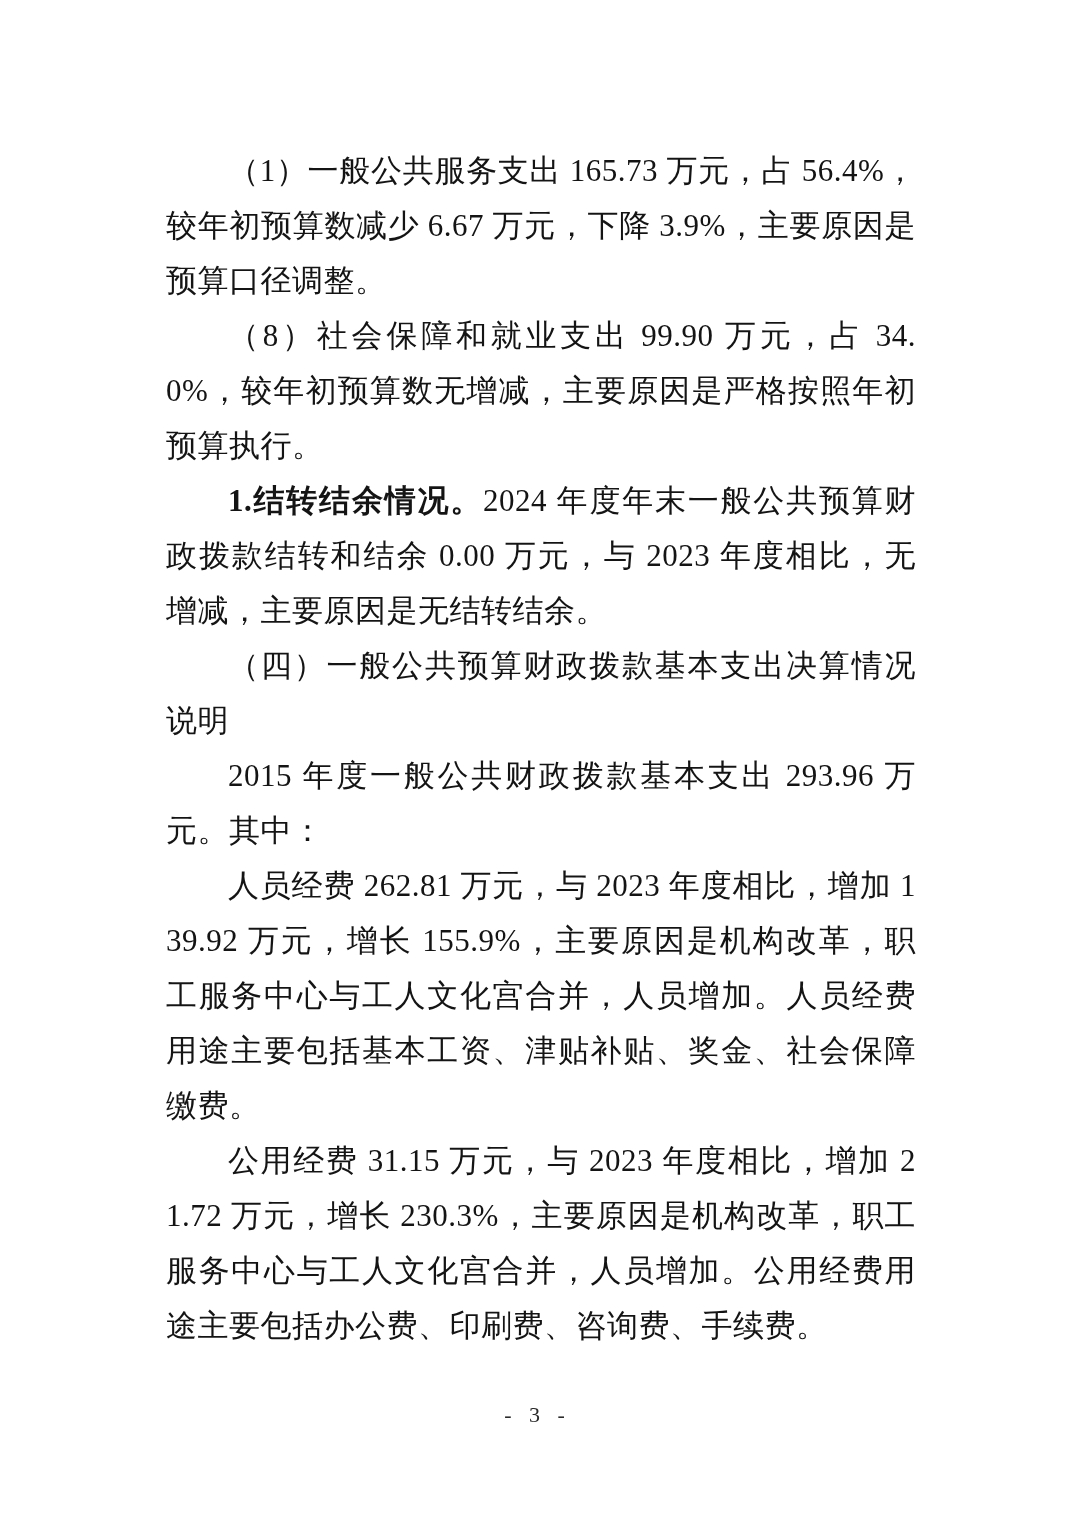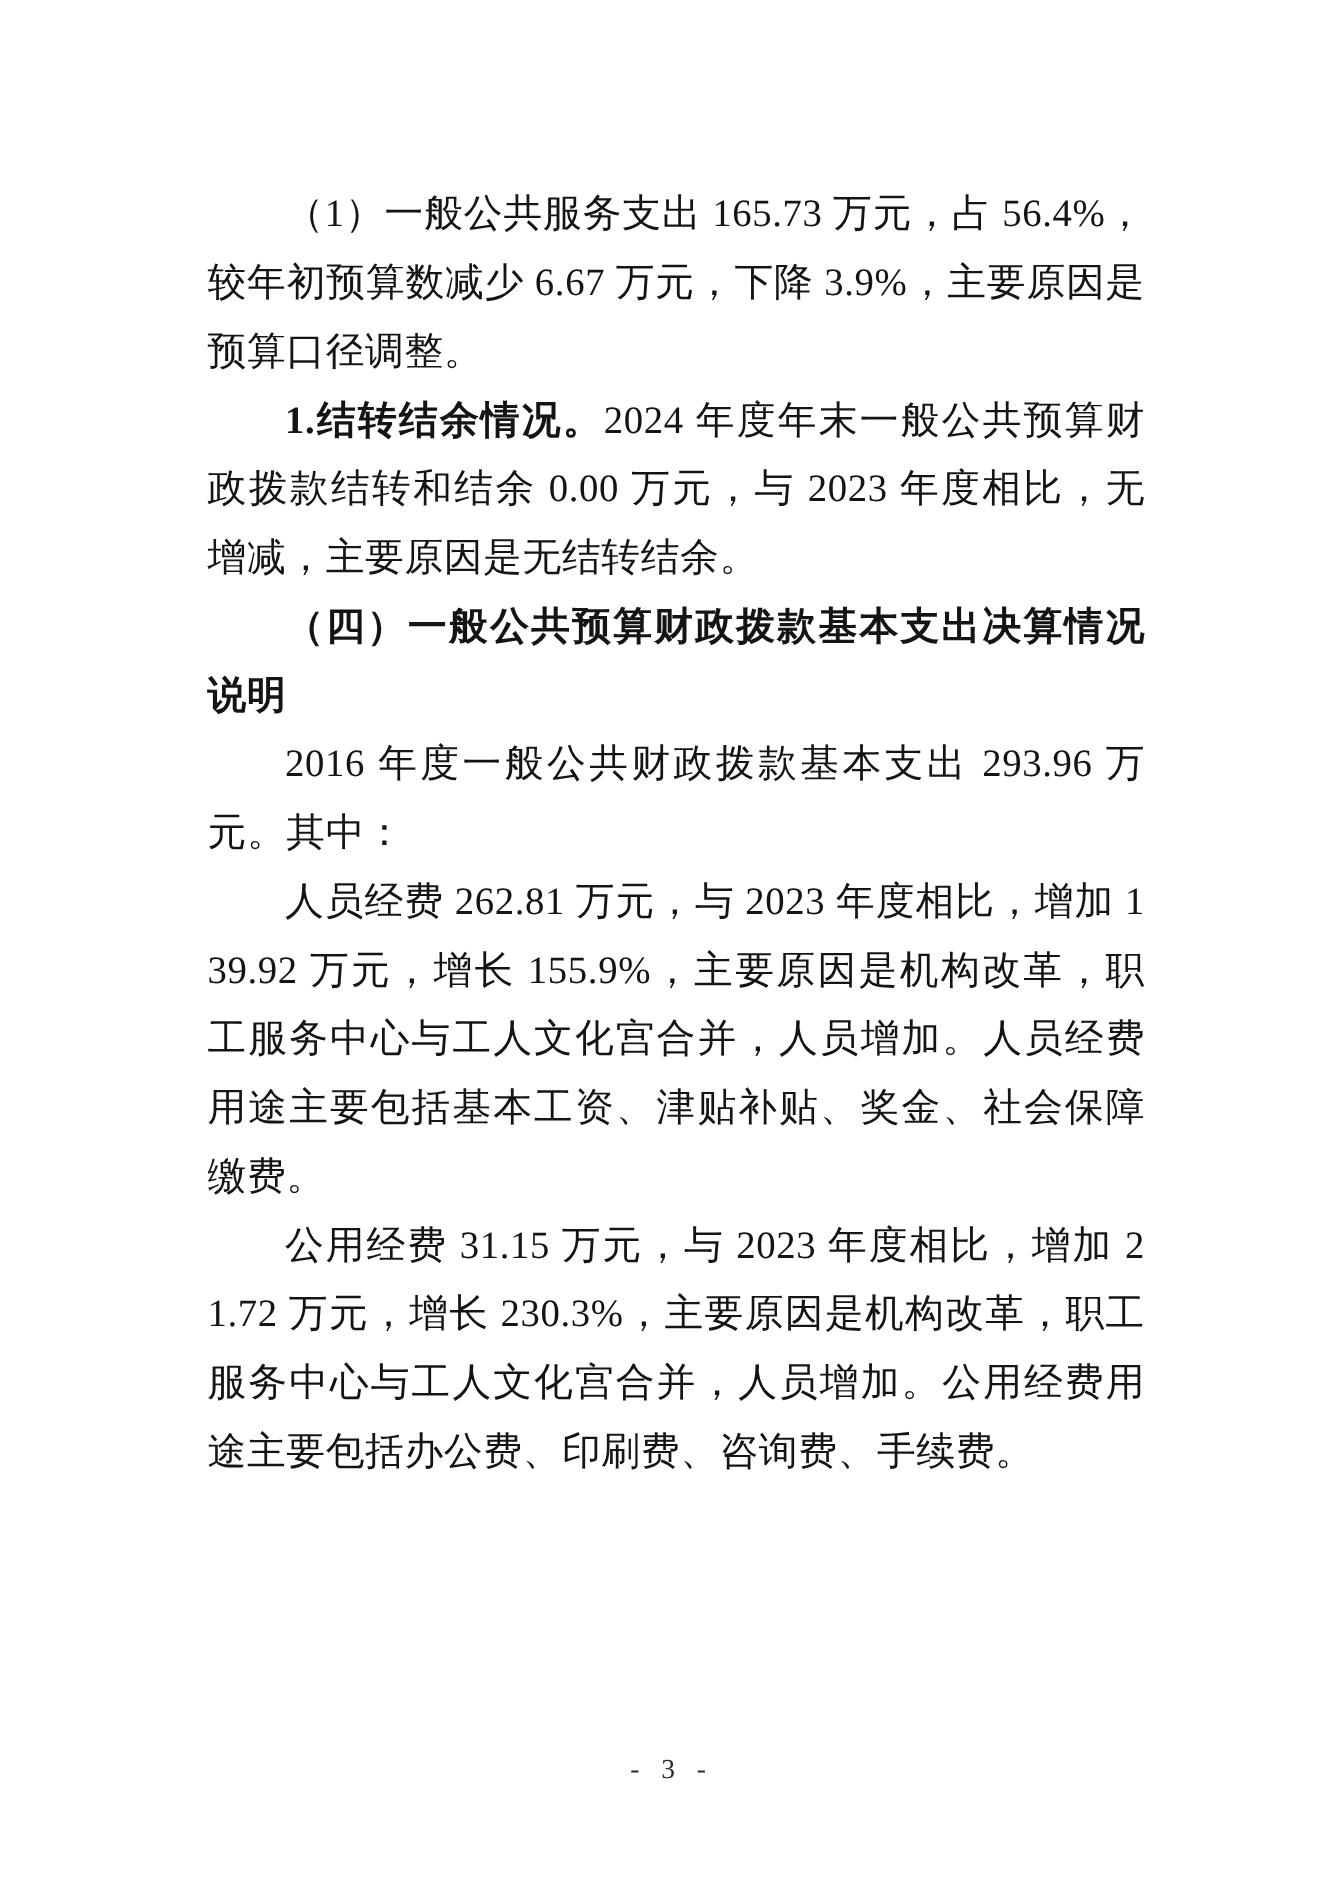--- a/index.html
+++ b/index.html
@@ -29,21 +29,21 @@
     text-align: justify;
     text-justify: inter-ideograph;
     text-indent: 2em;
     letter-spacing: 0.5px;
     word-break: break-all;
   }
   .para .lead {
     font-weight: bold;
   }
   .para.heading {
-    font-weight: bold;
+    font-weight: normal;
   }
   .footer {
     position: absolute;
     left: 0;
     right: 0;
     top: 1400px;
     text-align: center;
     font-size: 22px;
     line-height: 30px;
     color: #2a2a2a;
@@ -53,28 +53,29 @@
   }
 </style>
 </head>
 <body>
 
 <div class="page">
   <main class="content">
 
     <p class="para"><span class="lead"></span><span>（1）一般公共服务支出 165.73 万元，占 56.4%，较年初预算数减少 6.67 万元，下降 3.9%，主要原因是预算口径调整。</span></p>
 
+    <p class="para"><span class="lead"></span><span>（8）社会保障和就业支出 99.90 万元，占 34.0%，较年初预算数无增减，主要原因是严格按照年初预算执行。</span></p>
 
 
 
     <p class="para"><span class="lead">1.结转结余情况。</span><span>2024 年度年末一般公共预算财政拨款结转和结余 0.00 万元，与 2023 年度相比，无增减，主要原因是无结转结余。</span></p>
 
     <p class="para heading"><span>（四）一般公共预算财政拨款基本支出决算情况说明</span></p>
 
-    <p class="para"><span class="lead"></span><span>2016 年度一般公共财政拨款基本支出 293.96 万元。其中：</span></p>
+    <p class="para"><span class="lead"></span><span>2015 年度一般公共财政拨款基本支出 293.96 万元。其中：</span></p>
 
     <p class="para"><span class="lead"></span><span>人员经费 262.81 万元，与 2023 年度相比，增加 139.92 万元，增长 155.9%，主要原因是机构改革，职工服务中心与工人文化宫合并，人员增加。人员经费用途主要包括基本工资、津贴补贴、奖金、社会保障缴费。</span></p>
 
     <p class="para"><span class="lead"></span><span>公用经费 31.15 万元，与 2023 年度相比，增加 21.72 万元，增长 230.3%，主要原因是机构改革，职工服务中心与工人文化宫合并，人员增加。公用经费用途主要包括办公费、印刷费、咨询费、手续费。</span></p>
 
   </main>
 
   <footer class="footer">
     <span class="page-num">- 3 -</span>
   </footer>

